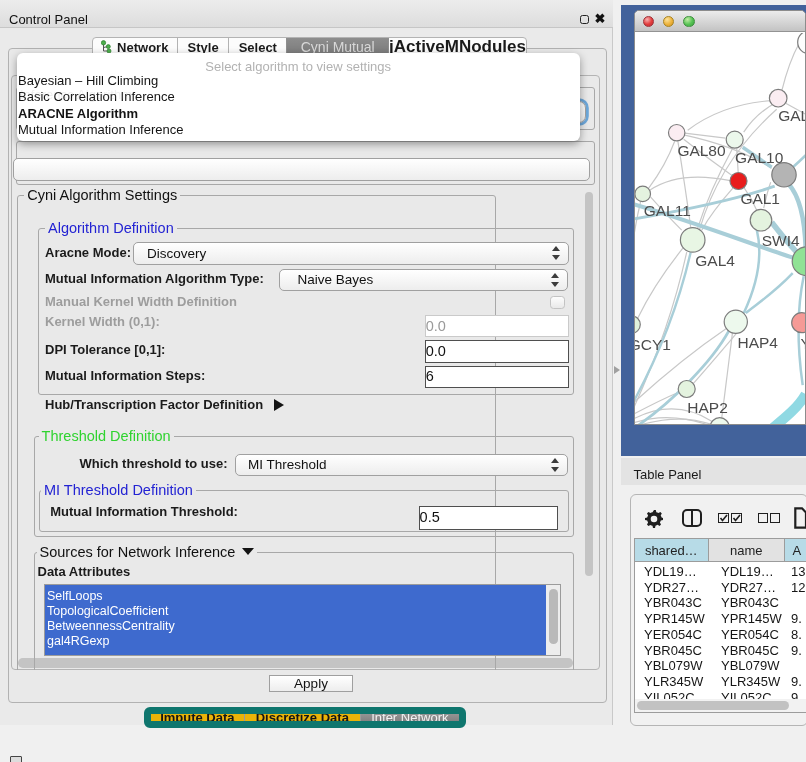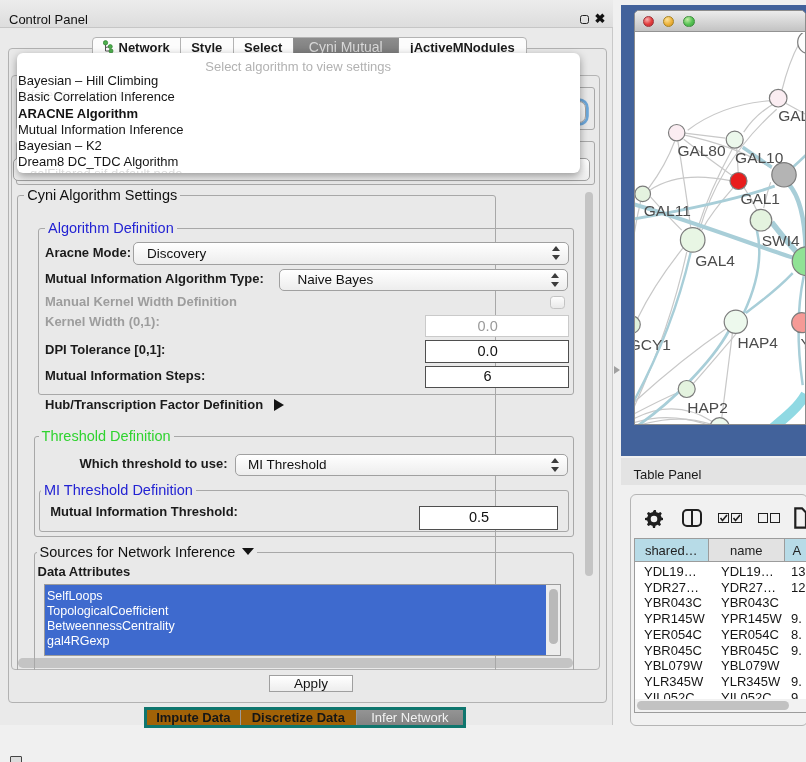--- a/index.html
+++ b/index.html
@@ -7,21 +7,21 @@
 #root{position:relative;width:806px;height:762px;overflow:hidden;background:#f0f0f0;font-family:"Liberation Sans",sans-serif}
 .a{position:absolute}
 .lb{position:absolute;font-size:13px;font-weight:bold;color:#1b1b1b;white-space:nowrap;line-height:14px}
 .grp{position:absolute;border:1px solid #a8a8a8;border-radius:3px}
 .gl{position:absolute;top:-9px;left:6px;background:#e9e9e9;padding:0 3px;font-size:14.5px;line-height:16px;white-space:nowrap}
 .combo{position:absolute;border:1px solid #a0a0a0;border-radius:5px;background:linear-gradient(#ffffff,#ededed);font-size:13.5px;color:#111;white-space:nowrap}
 .ud{position:absolute;right:7px;top:50%;width:9px;height:16px;margin-top:-8px}
 .ud b,.ud i{position:absolute;left:0;width:0;height:0;border-left:4.2px solid transparent;border-right:4.2px solid transparent}
 .ud b{top:1px;border-bottom:5.5px solid #3c3c3c}
 .ud i{bottom:1px;border-top:5.5px solid #3c3c3c}
-.fld{position:absolute;background:#fff;font-size:14.5px;color:#111;text-align:center;padding-right:18px}
+.fld{position:absolute;background:#fff;font-size:14.5px;color:#111;text-align:left;padding-right:18px}
 </style>
 </head>
 <body>
 <div id="root">
 
 <div class="a" style="left:0;top:5;width:613px;height:725px;background:#eaeaea;border-right:1px solid #c9c9c9"></div>
 <div class="a" style="left:0;top:5;width:613px;height:28px;background:linear-gradient(#ececec,#dddddd);border-bottom:1px solid #c6c6c6"></div>
 <div class="a" style="left:9px;top:12px;font-size:13px;color:#111;line-height:15px">Control Panel</div>
 <div class="a" style="left:579.5px;top:15px;width:9px;height:9px;border:1.6px solid #222;border-radius:2.5px"></div>
 <div class="a" style="left:594.5px;top:10.5px;font-size:13px;font-weight:bold;color:#111">✖</div>
@@ -33,21 +33,21 @@
     <svg width="11" height="14" viewBox="0 0 11 14" style="margin-right:5px">
           <path d="M2.5 3 L2.5 11 L8 11 M2.5 7.5 L7 6.5" stroke="#555" stroke-width="1" fill="none"></path>
           <circle cx="2.5" cy="2.8" r="2.2" fill="#4db04d" stroke="#2e7d2e" stroke-width="0.7"></circle>
           <circle cx="7.3" cy="6.6" r="2" fill="#4db04d" stroke="#2e7d2e" stroke-width="0.7"></circle>
           <circle cx="8" cy="11" r="2" fill="#4db04d" stroke="#2e7d2e" stroke-width="0.7"></circle>
         </svg>
     Network</div>
   <div style="width:52.9px;border-left:1px solid #b3b3b3;display:flex;align-items:center;justify-content:center;font-size:13px;font-weight:bold;color:#1b1b1b">Style</div>
   <div style="width:60.1px;border-left:1px solid #b3b3b3;display:flex;align-items:center;justify-content:center;font-size:13px;font-weight:bold;color:#1b1b1b">Select</div>
   <div style="width:105px;border-left:1px solid #8e8e8e;background:linear-gradient(#8d8d8d,#7a7a7a);display:flex;align-items:center;justify-content:center;font-size:14px;color:#d9d9d9">Cyni Mutual</div>
-  <div style="flex:1;border-left:1px solid #8e8e8e;display:flex;align-items:center;justify-content:center;font-size:13px;font-weight:bold;color:#1b1b1b">jActiveMNodules</div>
+  <div style="flex:1;border-left:1px solid #8e8e8e;display:flex;align-items:center;justify-content:center;font-size:17px;font-weight:bold;color:#1b1b1b">jActiveMNodules</div>
 </div>
 
 <div class="a" style="left:10.5px;top:74.5px;width:589px;height:595px;border:1px solid #b4b4b4;border-radius:4px"></div>
 
 <div class="a" id="clip" style="left:10.5px;top:74.5px;width:588.5px;height:595px;overflow:hidden">
 
   <div class="grp" style="left:5.5px;top:12.8px;width:578.8px;height:42.3px"></div>
   <div class="combo" style="left:12.5px;top:26px;width:563px;height:22.5px;border-radius:7px;box-shadow:0 0 0 2.8px rgba(95,160,215,0.9)"></div>
   <div class="grp" style="left:5.5px;top:66.9px;width:578.8px;height:43.3px"></div>
   <div class="combo" style="left:2.5px;top:83px;width:576.5px;height:23px;line-height:21px;padding-left:6px;color:#aaa"></div>
@@ -116,27 +116,27 @@
   <div class="a" style="left:33.5px;top:509.5px;width:516.5px;height:72px;border:1px solid #9b9b9b;background:#fff;overflow:hidden">
     <div class="a" style="left:0;top:0;width:501px;height:70.5px;background:#3e6ace"></div>
     <div class="a" style="left:2px;top:3.5px;font-size:12.5px;line-height:15.3px;color:#fff">SelfLoops<br>TopologicalCoefficient<br>BetweennessCentrality<br>gal4RGexp</div>
     <div class="a" style="left:501px;top:0;width:15px;height:70px;background:#ededed"></div>
     <div class="a" style="left:504px;top:3.5px;width:8.6px;height:55.5px;background:#b9b9b9;border-radius:4.3px"></div>
   </div>
 </div>
 
 <div class="a" style="left:269px;top:674.9px;width:84px;height:17.4px;border:1px solid #9f9f9f;border-radius:0;background:linear-gradient(#ffffff,#ededed);font-size:13.5px;color:#111;text-align:center;line-height:15.5px">Apply</div>
 
-<div class="a" style="left:143.7px;top:707px;width:322.4px;height:20.8px;border:3px solid #0f766e;border-radius:0;background:#a16207;display:flex;overflow:hidden">
+<div class="a" style="left:143.7px;top:707px;width:322.4px;height:20.8px;border:7px solid #0f766e;border-radius:6px;background:#eab308;display:flex;overflow:hidden">
   <div style="width:93.3px;display:flex;align-items:center;justify-content:center;font-size:13px;font-weight:bold;color:#161616">Impute Data</div>
   <div style="width:115.6px;border-left:1px solid #9b9b9b;display:flex;align-items:center;justify-content:center;font-size:13px;font-weight:bold;color:#161616">Discretize Data</div>
   <div style="flex:1;border-left:1px solid #9b9b9b;background:linear-gradient(#949494,#828282);display:flex;align-items:center;justify-content:center;font-size:13px;color:#f2f2f2">Infer Network</div>
 </div>
 
-<div class="a" style="left:16.5px;top:53px;width:563.4px;height:120px;background:#fff;border-radius:6px;box-shadow:0 3px 9px rgba(0,0,0,0.38);overflow:hidden">
+<div class="a" style="left:16.5px;top:53px;width:563.4px;height:88px;background:#fff;border-radius:6px;box-shadow:0 3px 9px rgba(0,0,0,0.38);overflow:hidden">
   <div class="a" style="left:0;top:6px;width:100%;text-align:center;font-size:13px;color:#b2b2b2">Select algorithm to view settings</div>
   <div class="a" style="left:1.5px;top:20.3px;font-size:13px;line-height:16.15px;color:#141414">Bayesian – Hill Climbing<br>Basic Correlation Inference<br><b>ARACNE Algorithm</b><br>Mutual Information Inference<br>Bayesian – K2<br>Dream8 DC_TDC Algorithm</div>
   <div class="a" style="left:3.5px;top:34px;font-size:13px;color:#9a9a9a;opacity:0.16;white-space:nowrap">Inference Algorithm</div>
   <div class="a" style="left:13.5px;top:113px;font-size:13px;color:#888;opacity:0.30;white-space:nowrap">galFiltered.sif default node</div>
 </div>
 
 <div class="a" style="left:621.2px;top:4.7px;width:184.8px;height:451.1px;background:#42629b"></div>
 <div class="a" style="left:634.3px;top:9.8px;width:171.7px;height:415.2px;background:#fff;border:1px solid #8c8c8c;border-radius:5px 5px 0 0"></div>
 <div class="a" style="left:635.3px;top:10.8px;width:169.7px;height:21px;background:linear-gradient(#ececec,#c3c3c3);border-bottom:1px solid #939393;border-radius:4.5px 4.5px 0 0"></div>
 <div class="a" style="left:643px;top:15.6px;width:11.4px;height:11.4px;border-radius:50%;background:radial-gradient(circle at 35% 28%,#f8b0b0,#e23b3b 55%,#bb2f36);border:0.5px solid #9e3038"></div>

